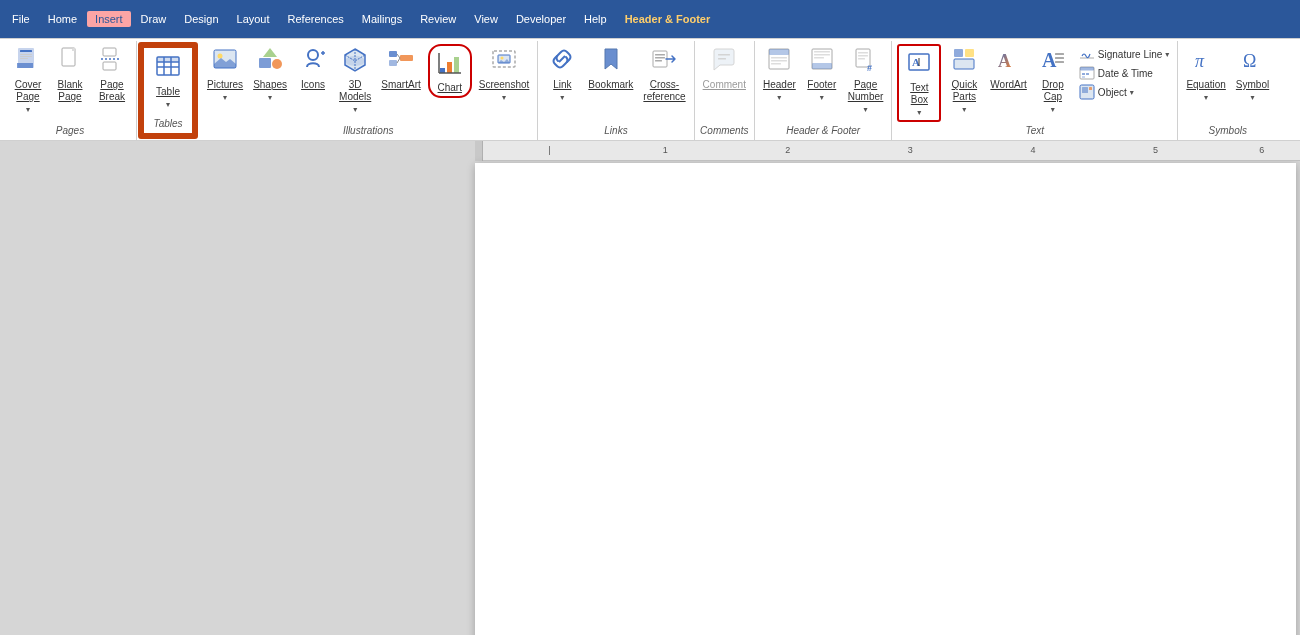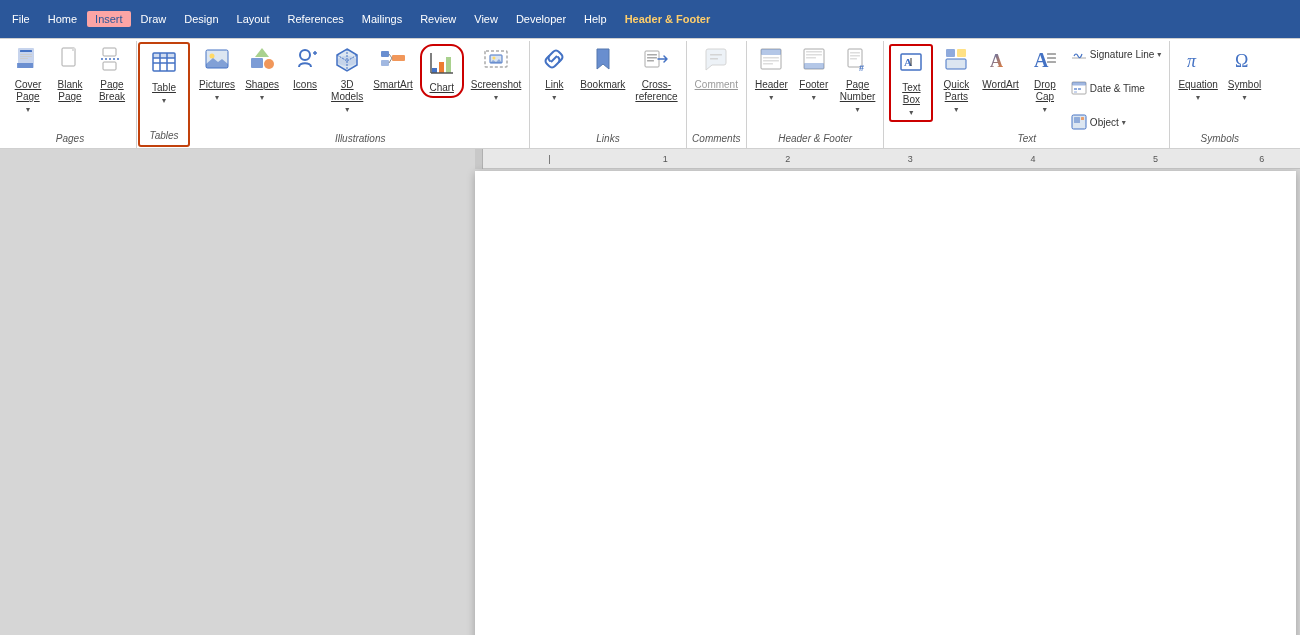--- a/index.html
+++ b/index.html
@@ -88,21 +88,21 @@
     .highlight-box {
       border: 2px solid #cc0000;
       border-radius: 3px;
       margin: 1px;
     }
 
     
     .text-group-right {
       display: flex;
       flex-direction: column;
-      gap: 16px;
+      gap: 1px;
       justify-content: flex-start;
       padding-top: 2px;
     }
     .text-sm-item {
       display: flex;
       align-items: center;
       gap: 3px;
       font-size: 10px;
       color: #333;
       padding: 1px 4px;
@@ -170,21 +170,21 @@
               <line x1="3" y1="14" x2="22" y2="14" stroke="#4472c4" stroke-width="1.5" stroke-dasharray="2,2"></line>
               <rect x="5" y="17" width="13" height="8" rx="1" fill="white" stroke="#aaa" stroke-width="1"></rect>
             </svg>
           </div>
           <span class="label">Page<br>Break</span>
         </div>
       </div>
       <div class="ribbon-group-label">Pages</div>
     </div>
 
-    <div class="ribbon-group highlight-box" style="border: 2px solid #c2410c; border-radius:3px; padding: 2px 4px;">
+    <div class="ribbon-group highlight-box" style="border: 6px solid #c2410c; border-radius:3px; padding: 2px 4px;">
       <div class="ribbon-group-items">
         <div class="rb">
           <div class="icon">
             <svg class="icon-svg" viewBox="0 0 28 28" fill="none">
               <rect x="3" y="5" width="22" height="18" rx="1" fill="white" stroke="#4472c4" stroke-width="1.5"></rect>
               <line x1="3" y1="10" x2="25" y2="10" stroke="#4472c4" stroke-width="1.5"></line>
               <line x1="3" y1="15" x2="25" y2="15" stroke="#4472c4" stroke-width="1.5"></line>
               <line x1="10" y1="5" x2="10" y2="23" stroke="#4472c4" stroke-width="1.5"></line>
               <line x1="17" y1="5" x2="17" y2="23" stroke="#4472c4" stroke-width="1.5"></line>
               <rect x="3" y="5" width="22" height="5" rx="1" fill="#4472c4" opacity="0.25"></rect>

